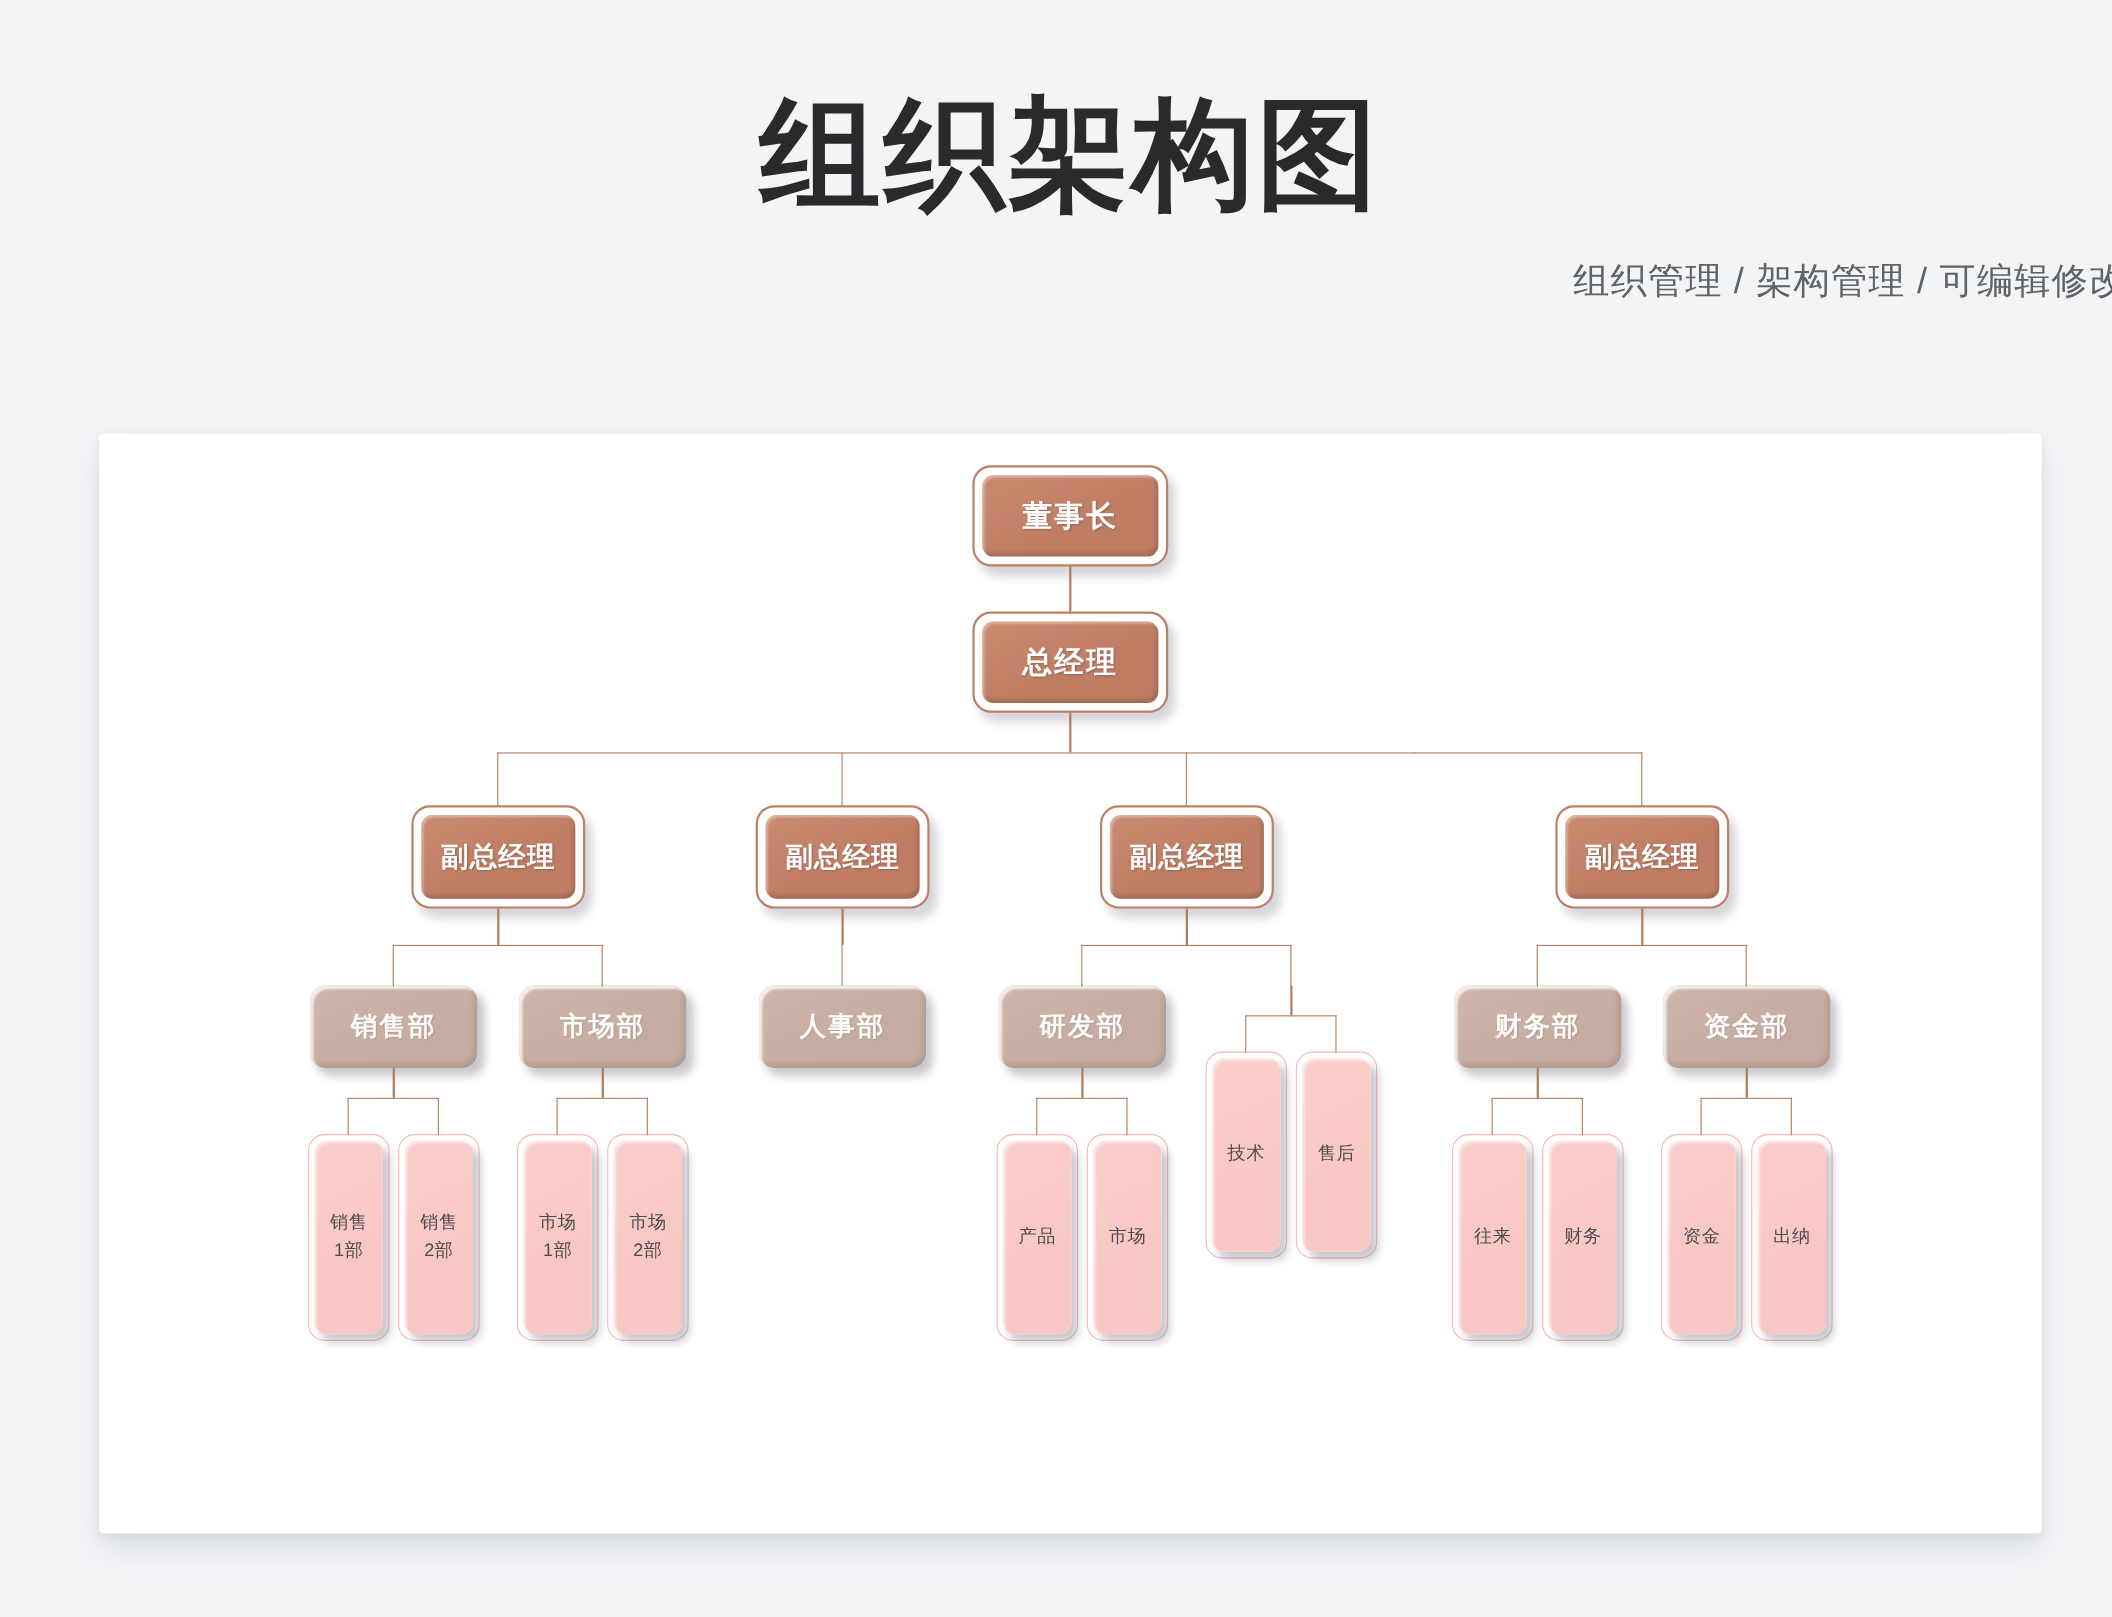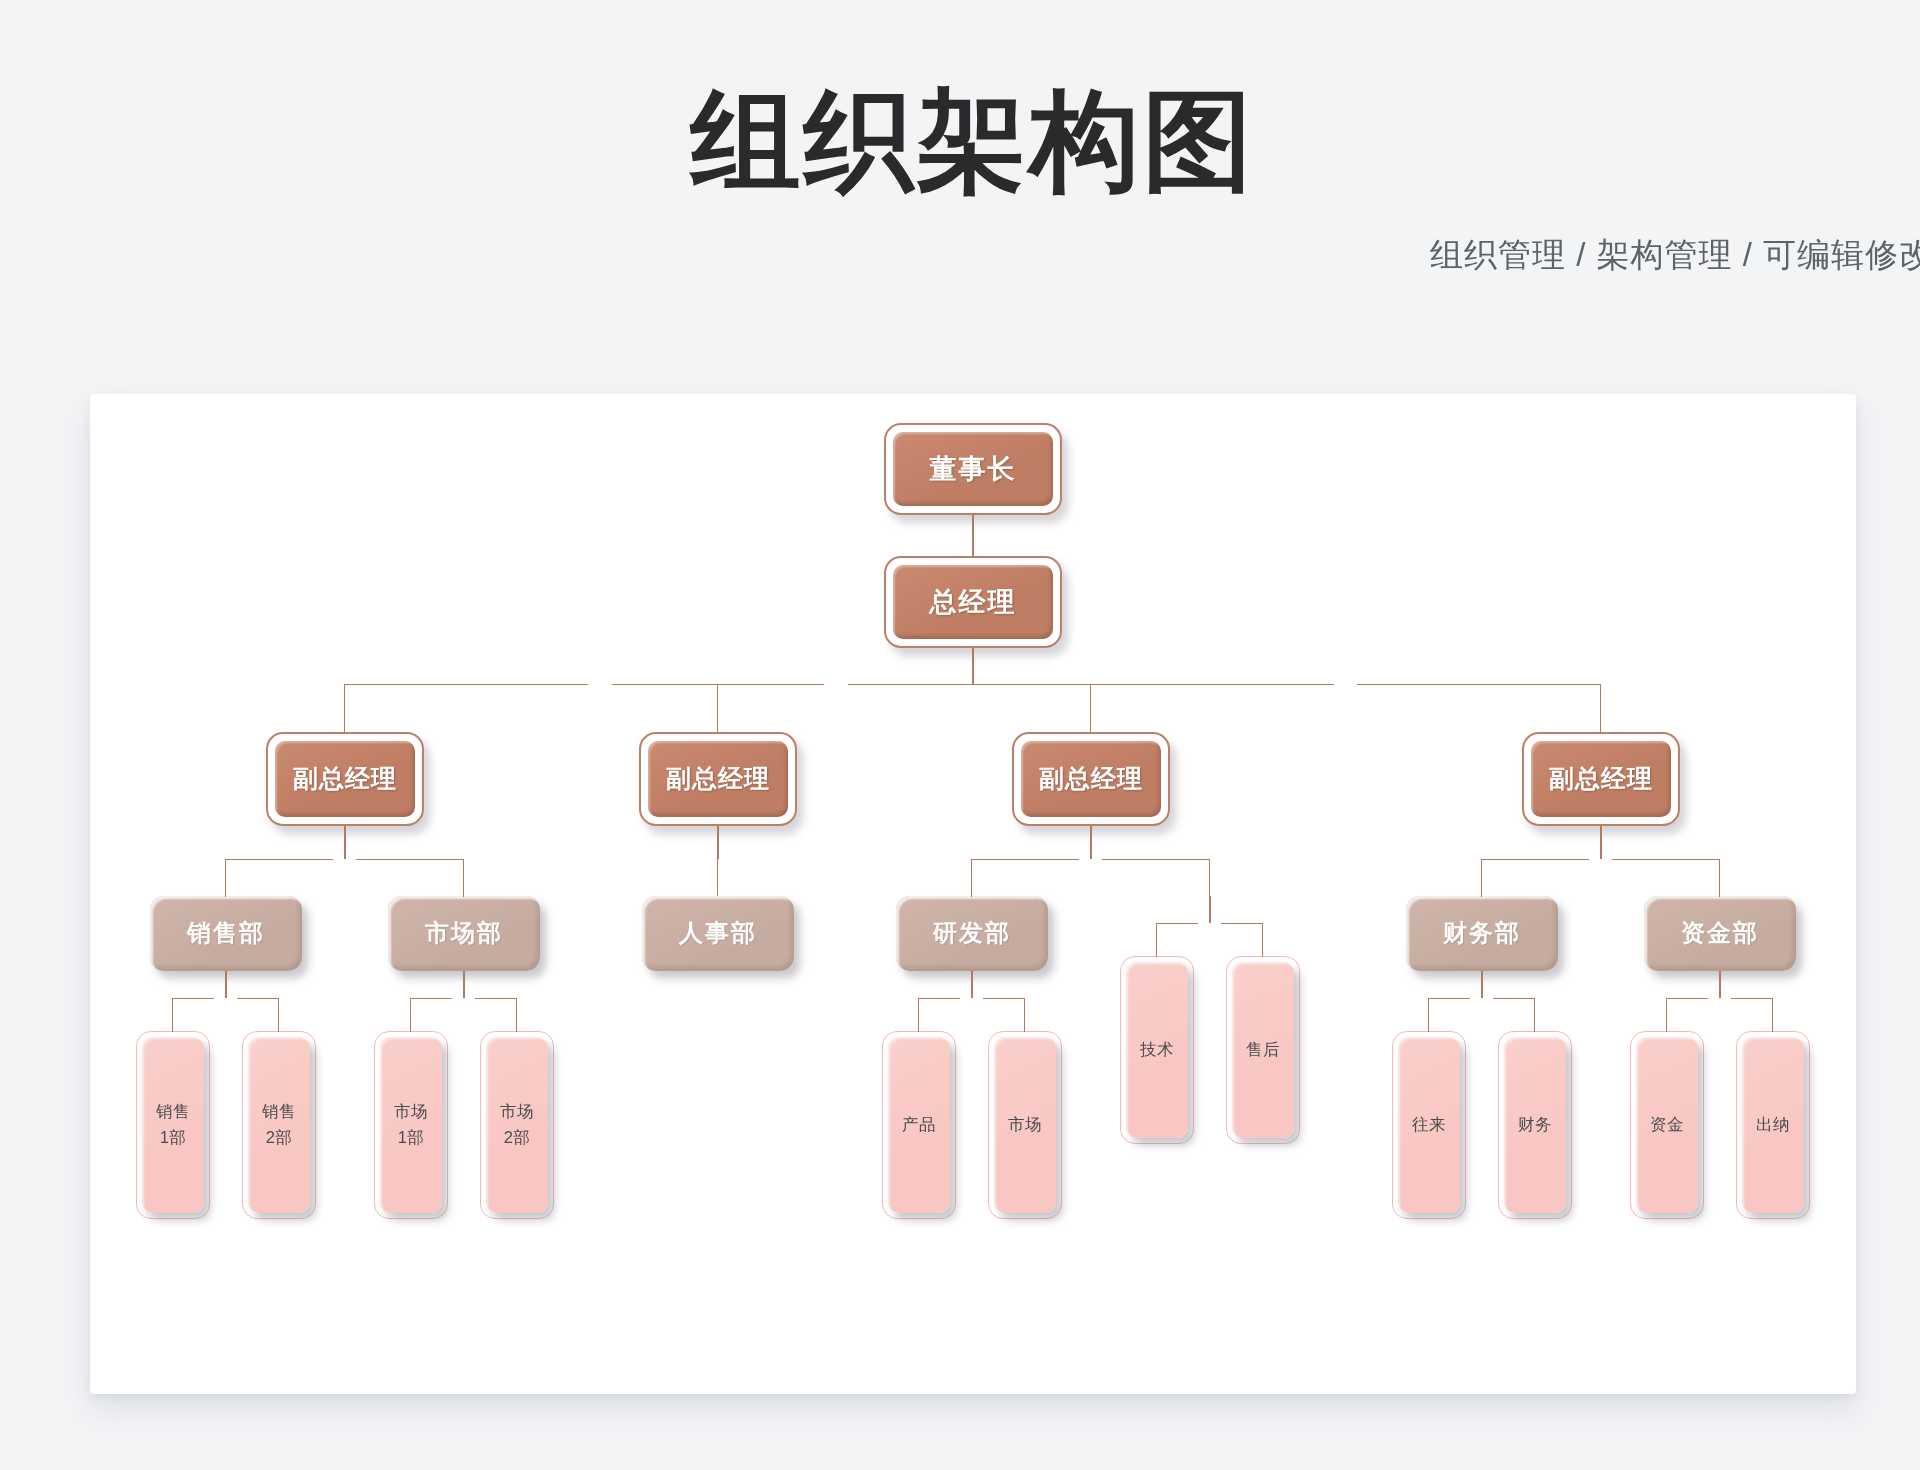--- a/index.html
+++ b/index.html
@@ -35,21 +35,21 @@
     background:var(--card-bg);border-radius:4px;
     box-shadow:0 16px 30px rgba(120,128,140,.16), 0 4px 10px rgba(120,128,140,.10);
   }
   .org{
     display:flex;flex-direction:column;align-items:center;
     padding-top:29px;
   }
   
   ul.branches{
     display:flex;justify-content:center;list-style:none;
-    margin:0;padding:var(--stub) 0 0 0;position:relative;gap:24px;
+    margin:0;padding:var(--stub) 0 0 0;position:relative;
   }
   ul.branches::before{
     content:'';position:absolute;top:0;left:calc(50% - 0.75px);
     width:1.5px;height:var(--stub);background:var(--line);
   }
   ul.branches > li{
     display:flex;flex-direction:column;align-items:center;position:relative;
     padding:var(--drop) var(--hpad) 0 var(--hpad);
   }
   ul.branches > li::before,

